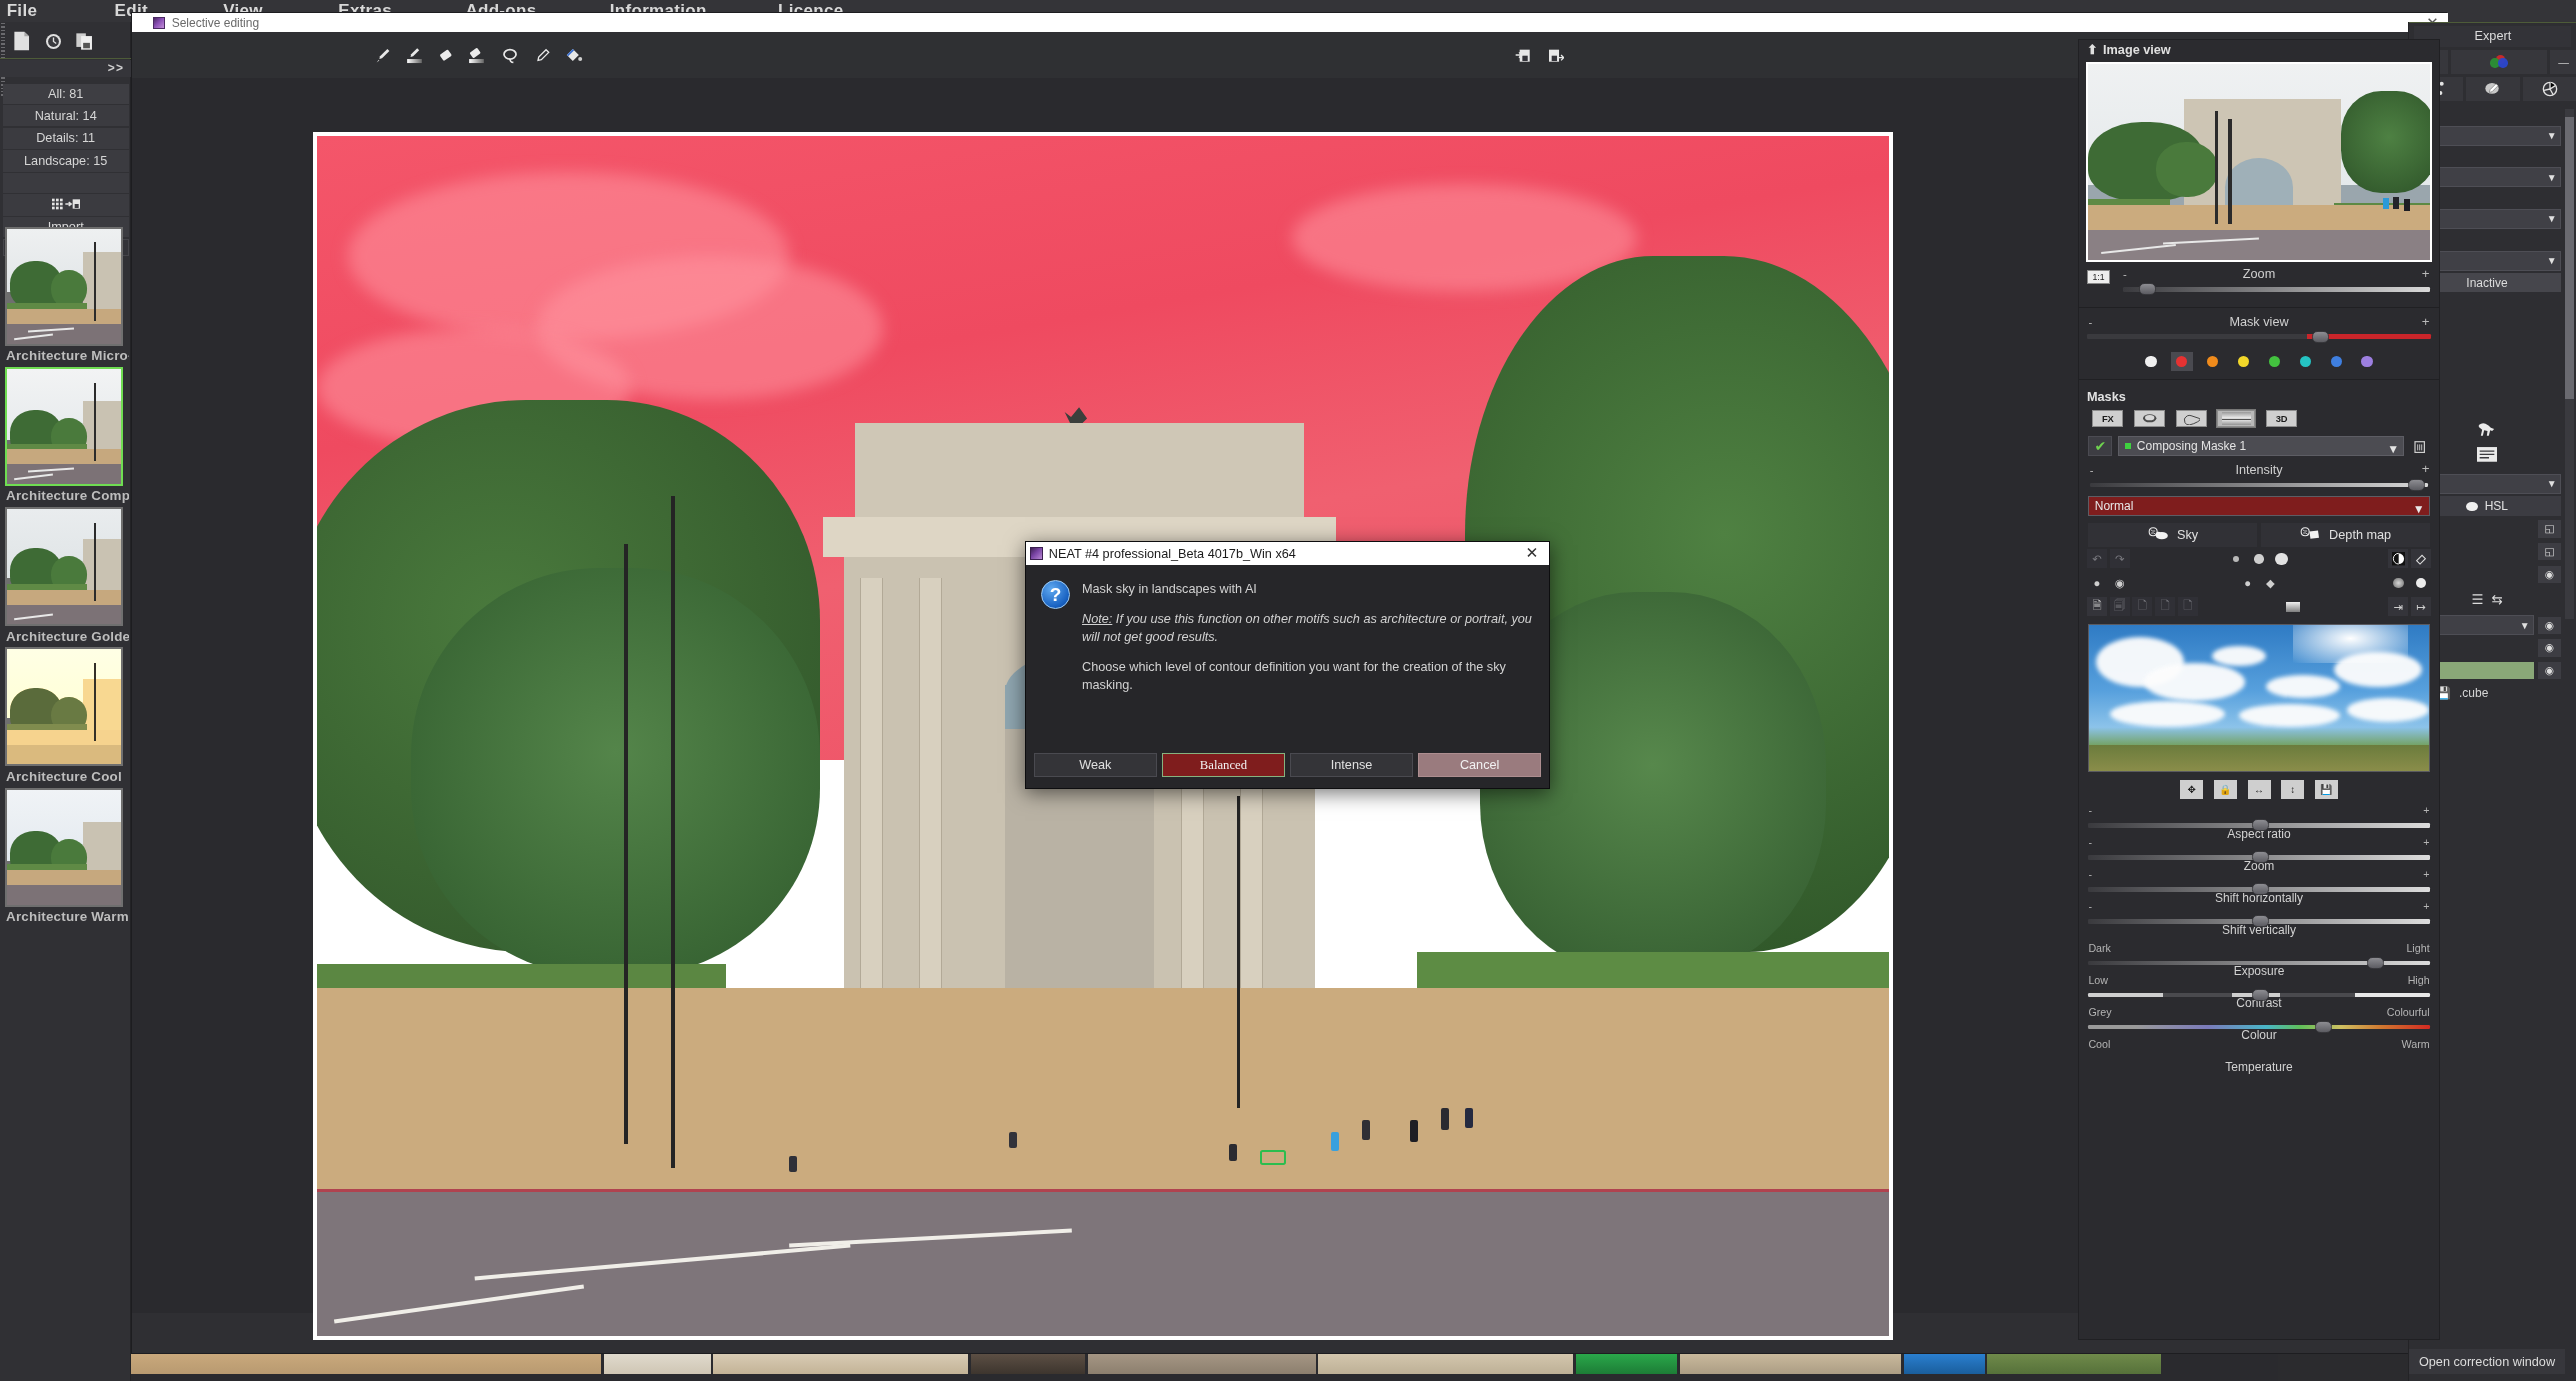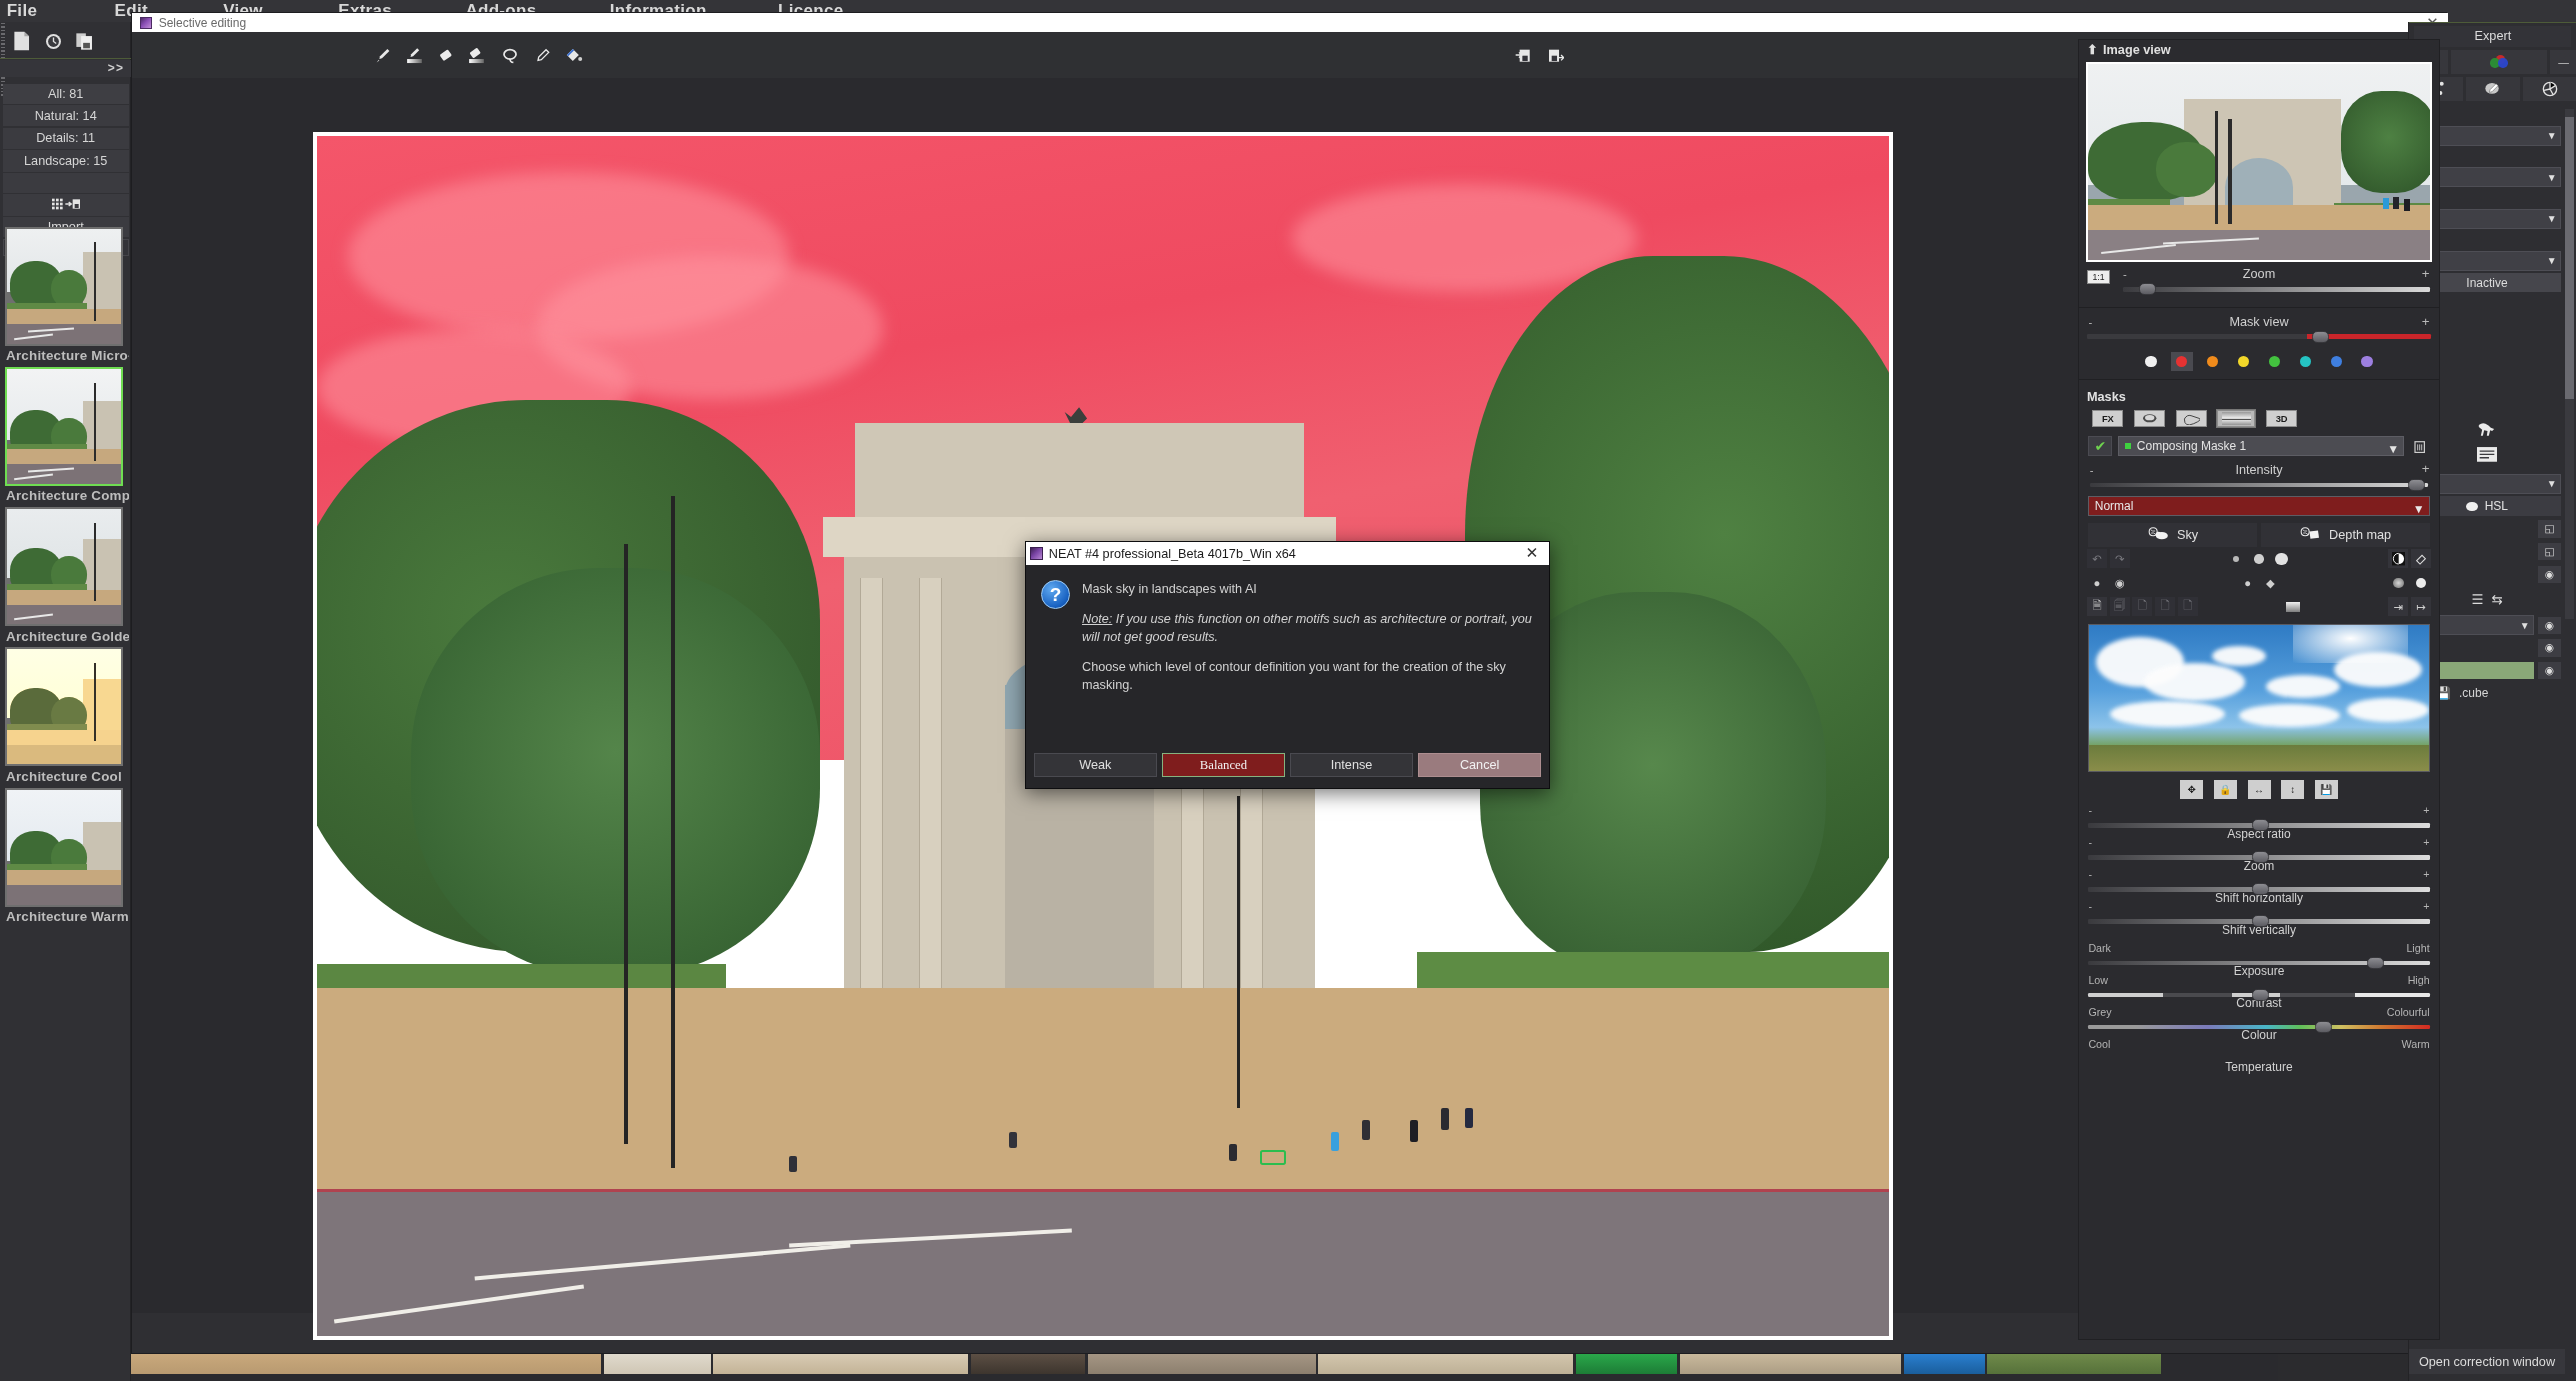--- a/index.html
+++ b/index.html
@@ -98,21 +98,21 @@
   .sc-pole  { position:absolute; right:22%; top:12%; width:2.7px; bottom:20%; background:#2b2b2b; }
   .sc-line  { position:absolute; background:#e8e8e8; height:2px; }
 
   
   .sewin {
     position:absolute; left:131px; top:12px; width:2316px; height:1342px;
     background:#2f2f33; border:0.7px solid #1d1d20;
   }
   .setitle {
     position:absolute; left:0; top:0; width:2316px; height:19px;
-    background:#ffffff; display:flex; align-items:center; padding-left:8px; gap:6.7px;
+    background:#ffffff; display:flex; align-items:center; padding-left:21px; gap:6.7px;
   }
   .setitle .appico {
     width:12px; height:12px;
     background:linear-gradient(135deg,#4b2a63,#8a4fb5 45%,#c38fd8);
     border:0.7px solid #4b2a63;
   }
   .setitle .txt { font-size:12px; color:#6a6a6a; }
   .setitle .clo {
     position:absolute; right:9.4px; top:1.3px; font-size:14.8px; color:#555;
   }

